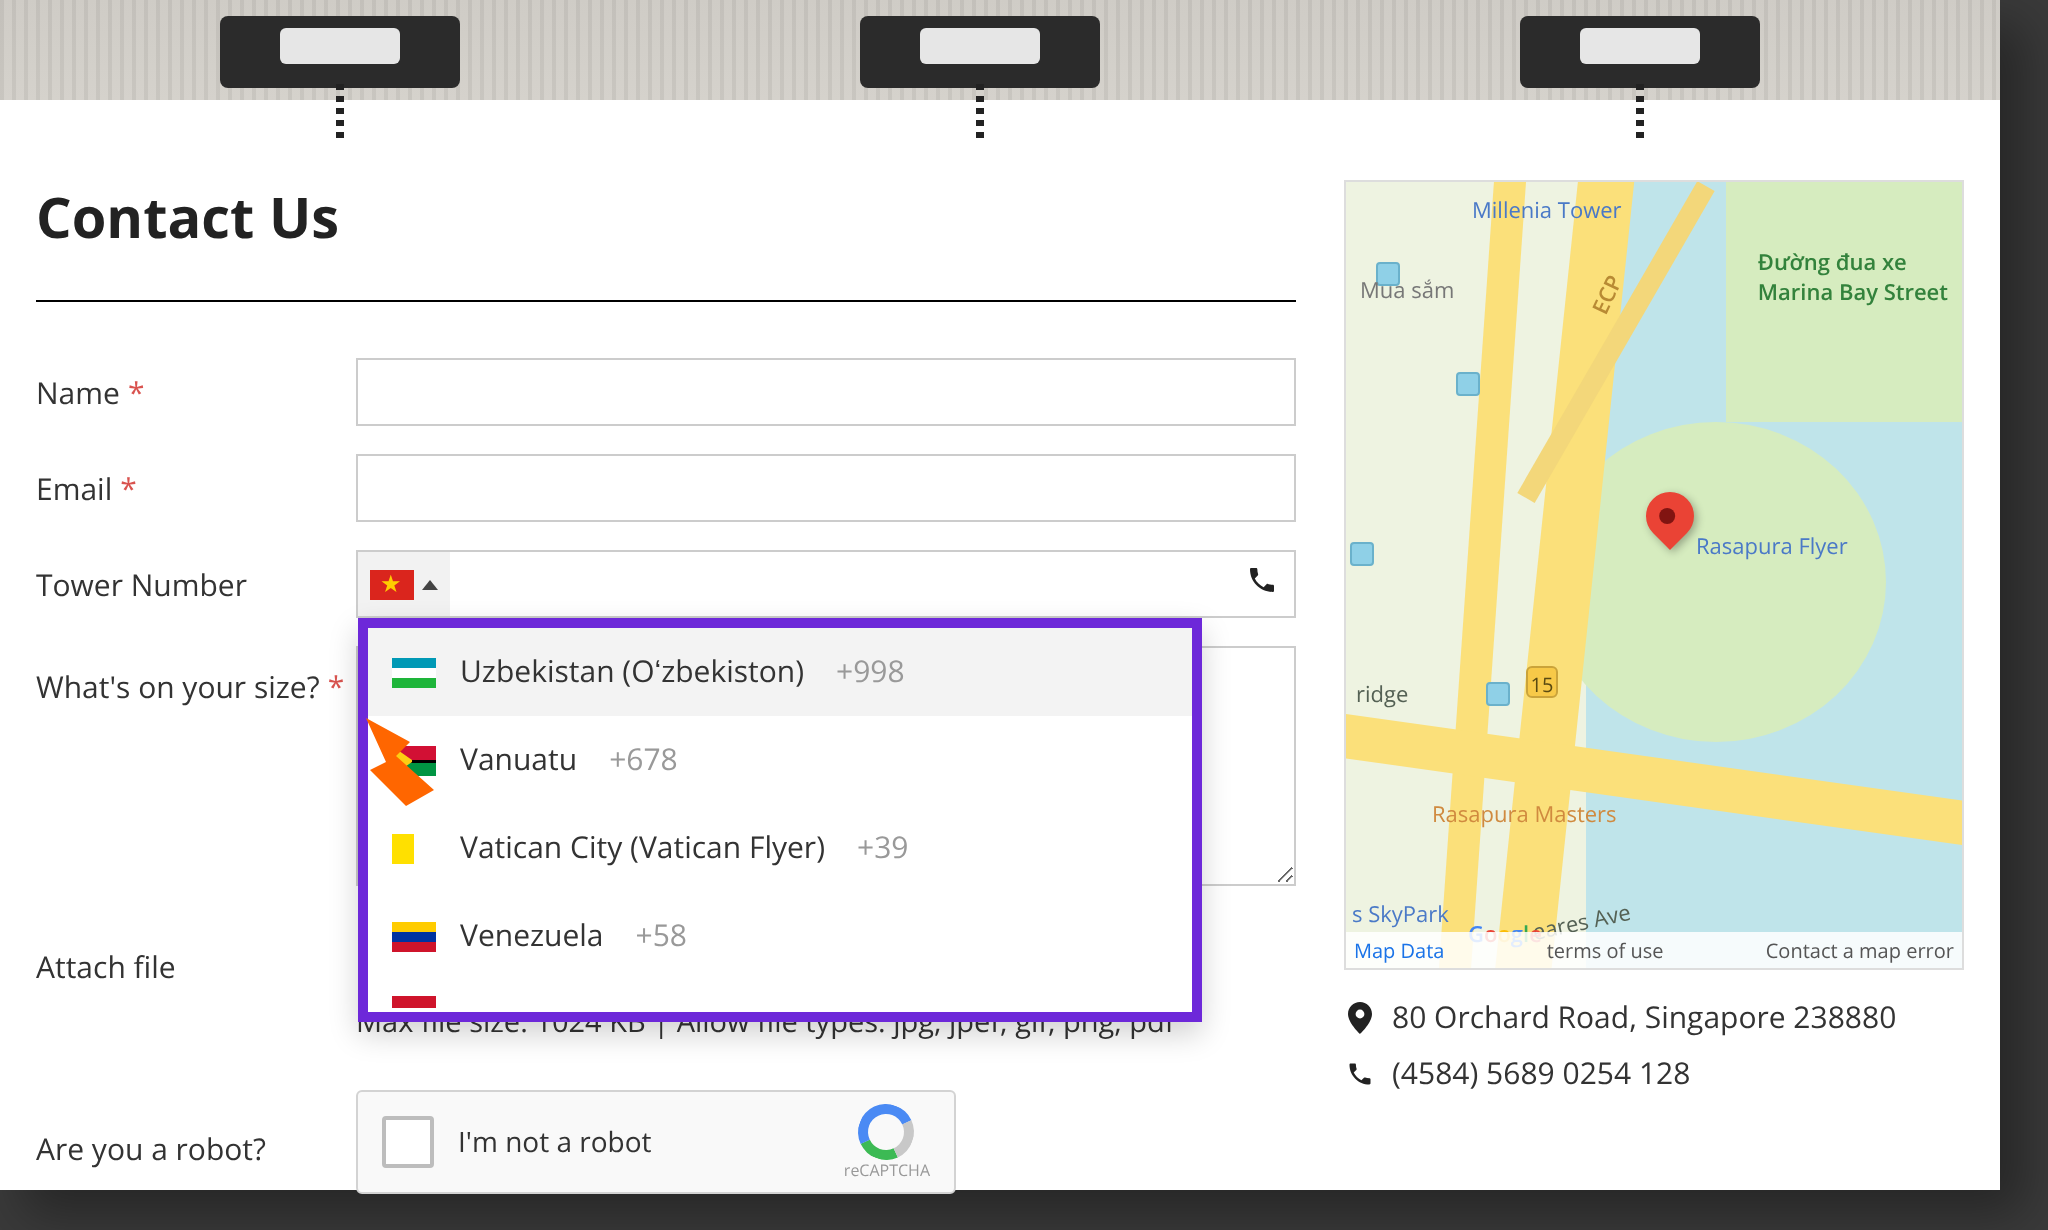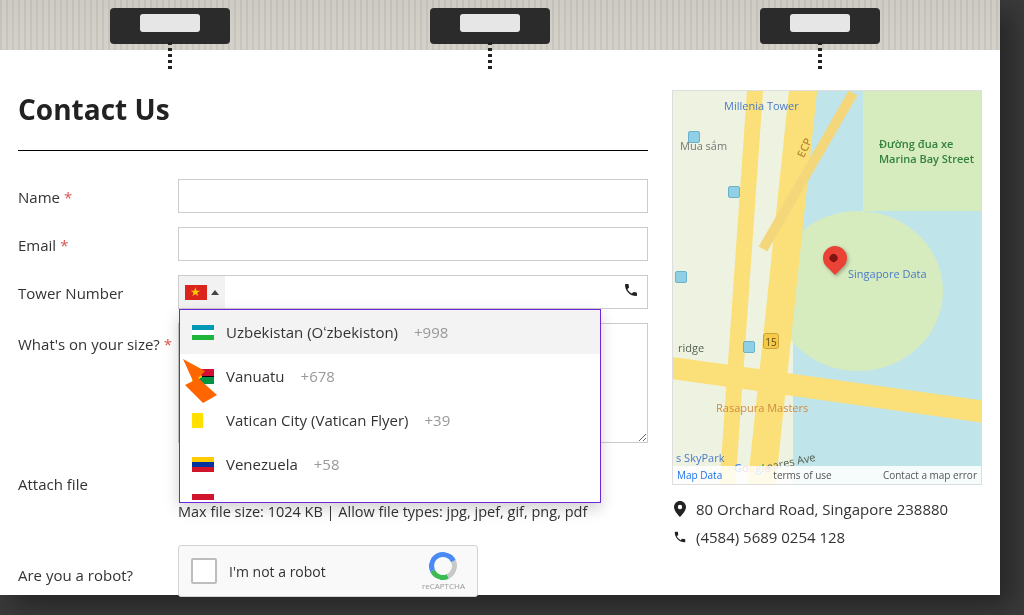--- a/index.html
+++ b/index.html
@@ -149,21 +149,21 @@
     transform: translateY(-50%);
     font-size: 16px;
     color: #222;
   }
   .dropdown {
     position: absolute;
     left: 0;
     top: 33px;
     width: 422px;
     background: #fff;
-    border: 1px solid #6d28d9;
+    border: 5px solid #6d28d9;
     box-shadow: 0 6px 14px rgba(0,0,0,0.18);
     z-index: 50;
   }
   .dd-item {
     display: flex;
     align-items: center;
     gap: 12px;
     padding: 12px 12px;
     font-size: 15px;
     color: #333;
@@ -437,27 +437,27 @@
         <div class="road" style="left:95px;top:-10px;width:28px;height:420px;transform:rotate(6deg);"></div>
         <div class="road" style="left:60px;top:-10px;width:16px;height:420px;transform:rotate(4deg);"></div>
         <div class="road" style="left:-20px;top:290px;width:380px;height:22px;transform:rotate(8deg);"></div>
         <div class="road" style="left:130px;top:-10px;width:10px;height:180px;transform:rotate(30deg);background:#f3d77a;"></div>
 
         <div class="bus-stop" style="left:15px; top:40px;"></div>
         <div class="bus-stop" style="left:55px; top:95px;"></div>
         <div class="bus-stop" style="left:2px; top:180px;"></div>
         <div class="bus-stop" style="left:70px; top:250px;"></div>
 
-        <div class="map-label blue" style="left:48px; top:6px;">Millenia Tower</div>
+        <div class="map-label blue" style="left:60px; top:6px;">Millenia Tower</div>
         <div class="map-label" style="left:4px; top:46px; color:#777;">Mua sắm</div>
         <div class="map-label" style="left:118px; top:48px; transform:rotate(-65deg); color:#b88a34; font-weight:600;">ECP</div>
-        <div class="map-label green" style="right:4px; top:44px;">
+        <div class="map-label green" style="right:4px; top:32px;">
           <span>Đường đua xe</span><br><span>Marina Bay Street</span>
         </div>
-        <div class="map-label blue" style="left:172px; top:174px;">Singapore Data</div>
+        <div class="map-label blue" style="left:172px; top:174px;">Rasapura Flyer</div>
         <div class="map-label" style="left:2px; top:248px;">ridge</div>
         <div style="position:absolute; left:90px; top:242px; width:16px;height:16px;background:#f7c948;border:1px solid #caa33a;border-radius:3px;font-size:10px;line-height:16px;text-align:center;color:#5a4a12;">15</div>
         <div class="map-label orange" style="left:40px; top:308px;">Rasapura Masters</div>
         <div class="map-label blue" style="left:0px; top:358px;">s SkyPark</div>
         <div class="map-label" style="left:90px; top:362px; transform:rotate(-12deg);">eares Ave</div>
         <div class="map-label" style="left:58px; top:368px; font-weight:600; color:#888;">
           <span style="color:#4285F4;">G</span><span style="color:#EA4335;">o</span><span style="color:#FBBC05;">o</span><span style="color:#4285F4;">g</span><span style="color:#34A853;">l</span><span style="color:#EA4335;">e</span>
         </div>
 
         <div class="pin"></div>

